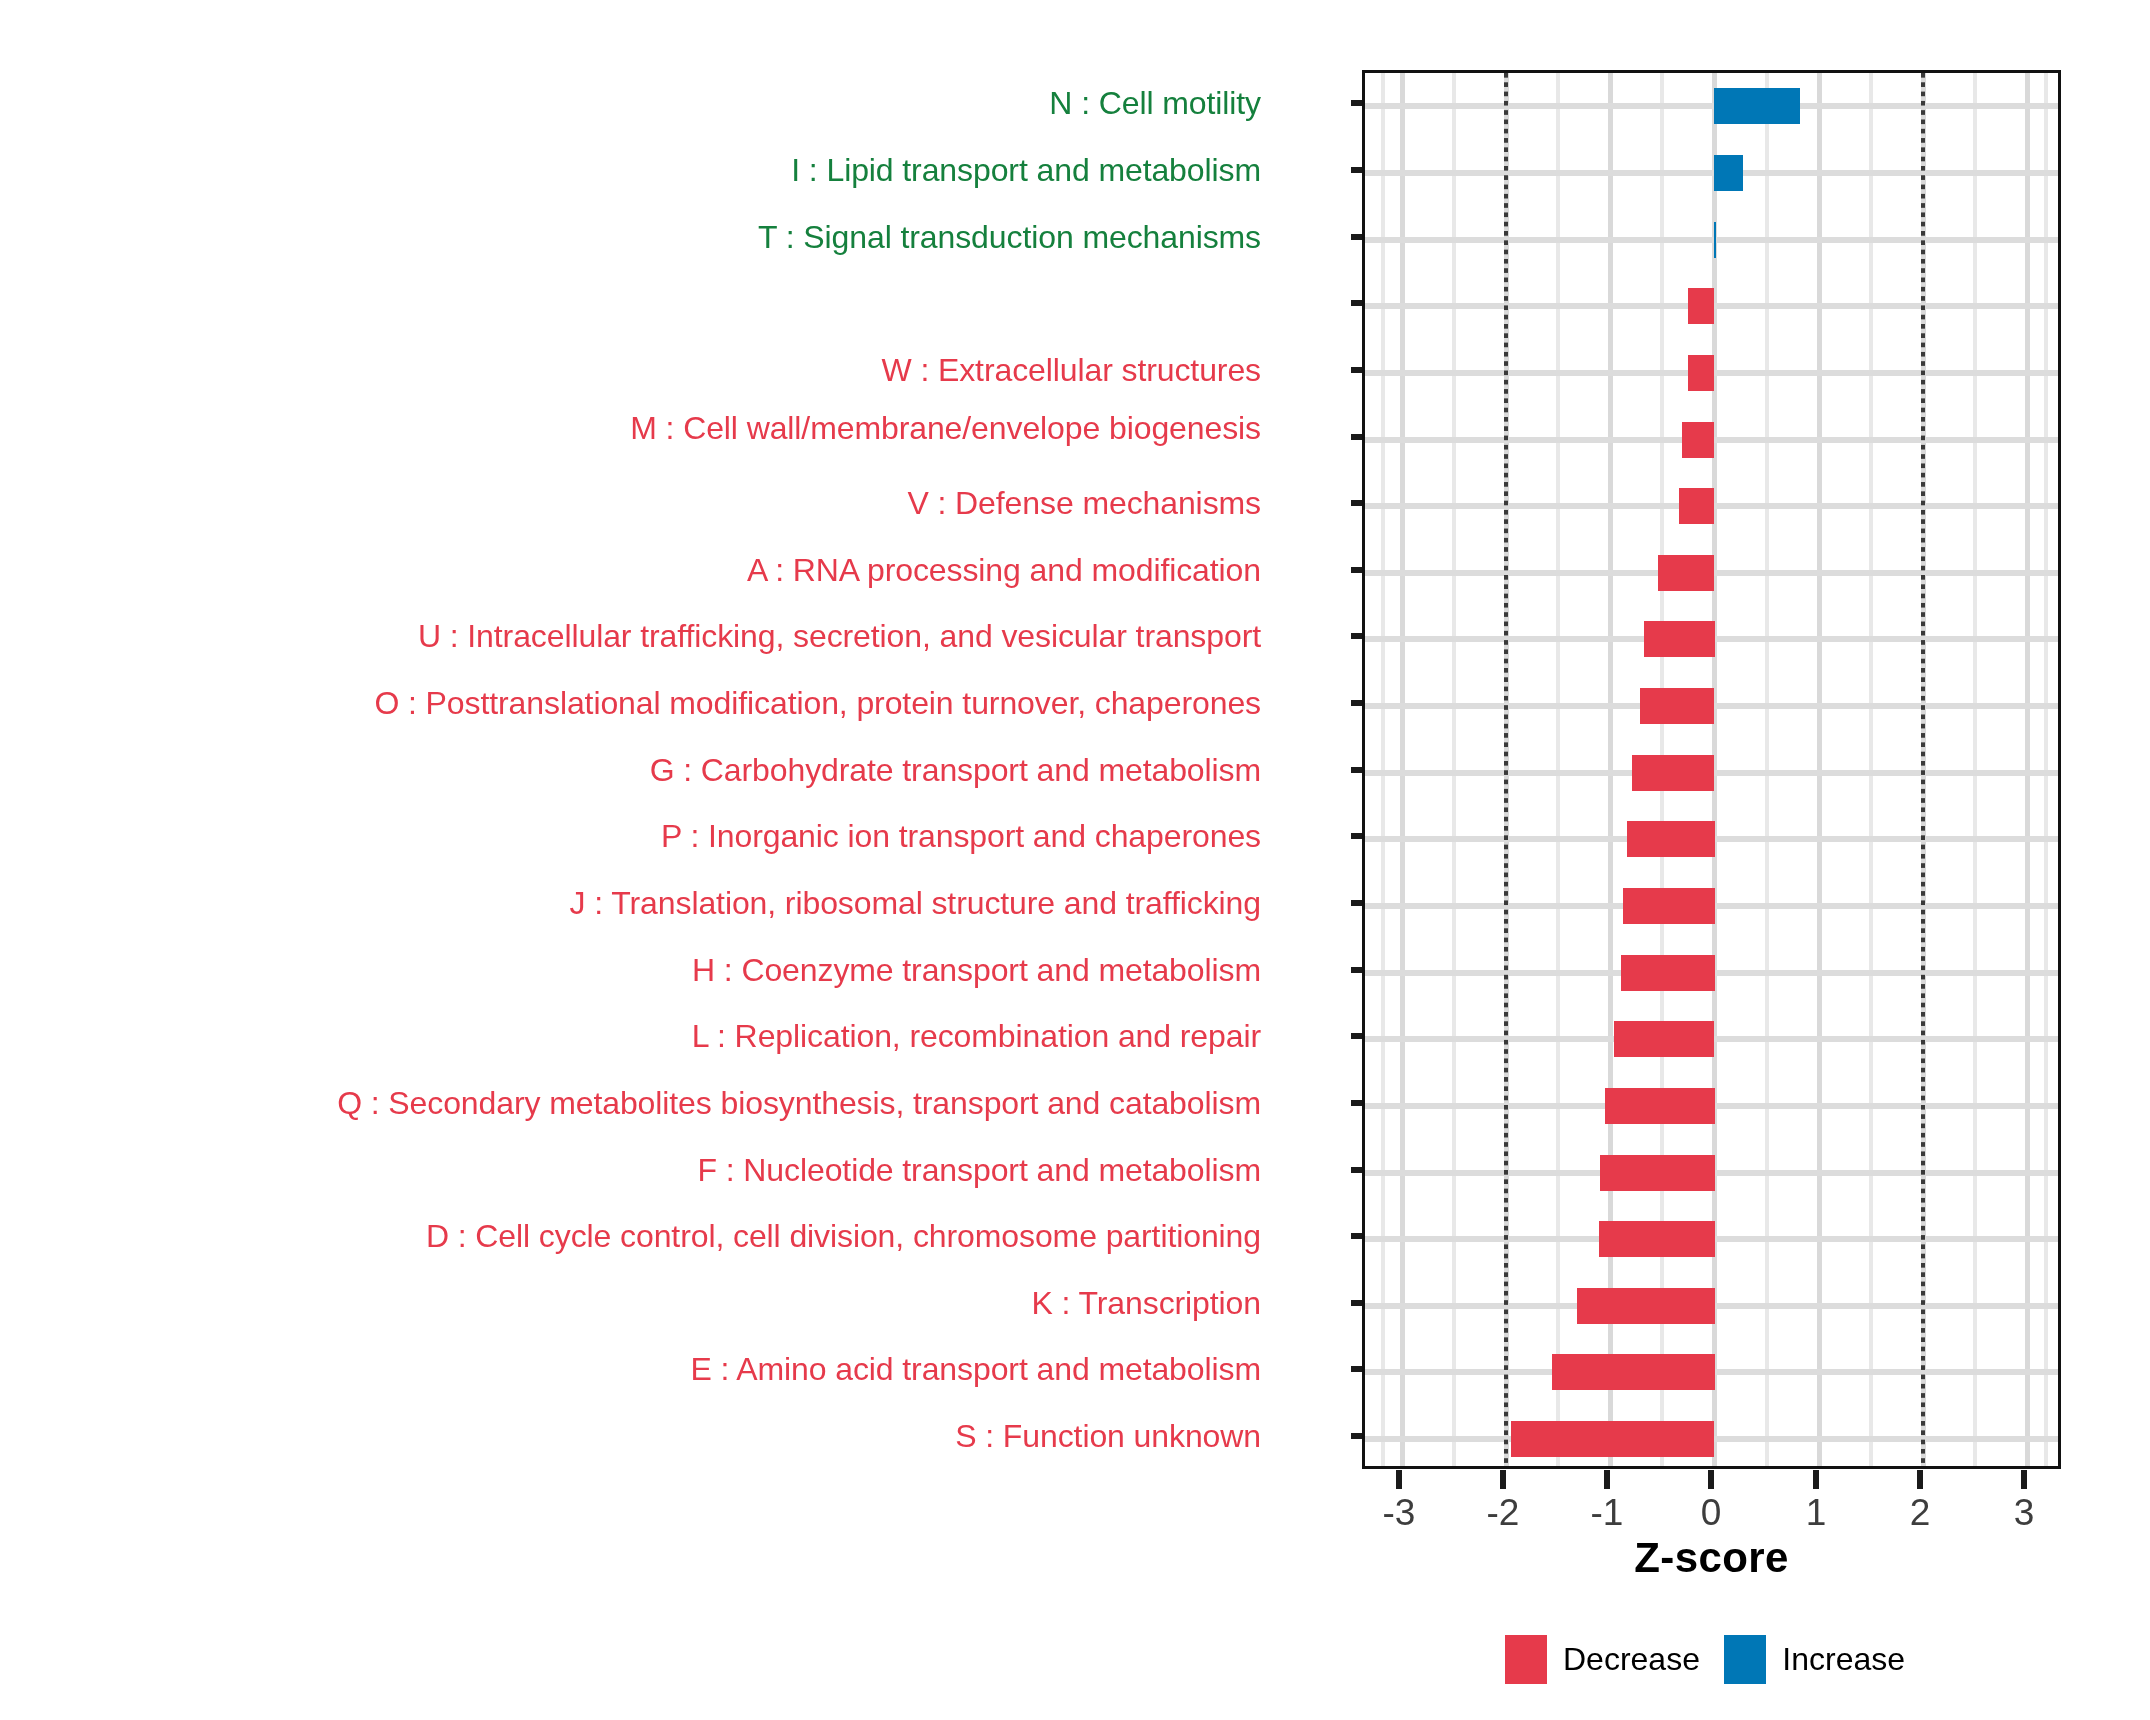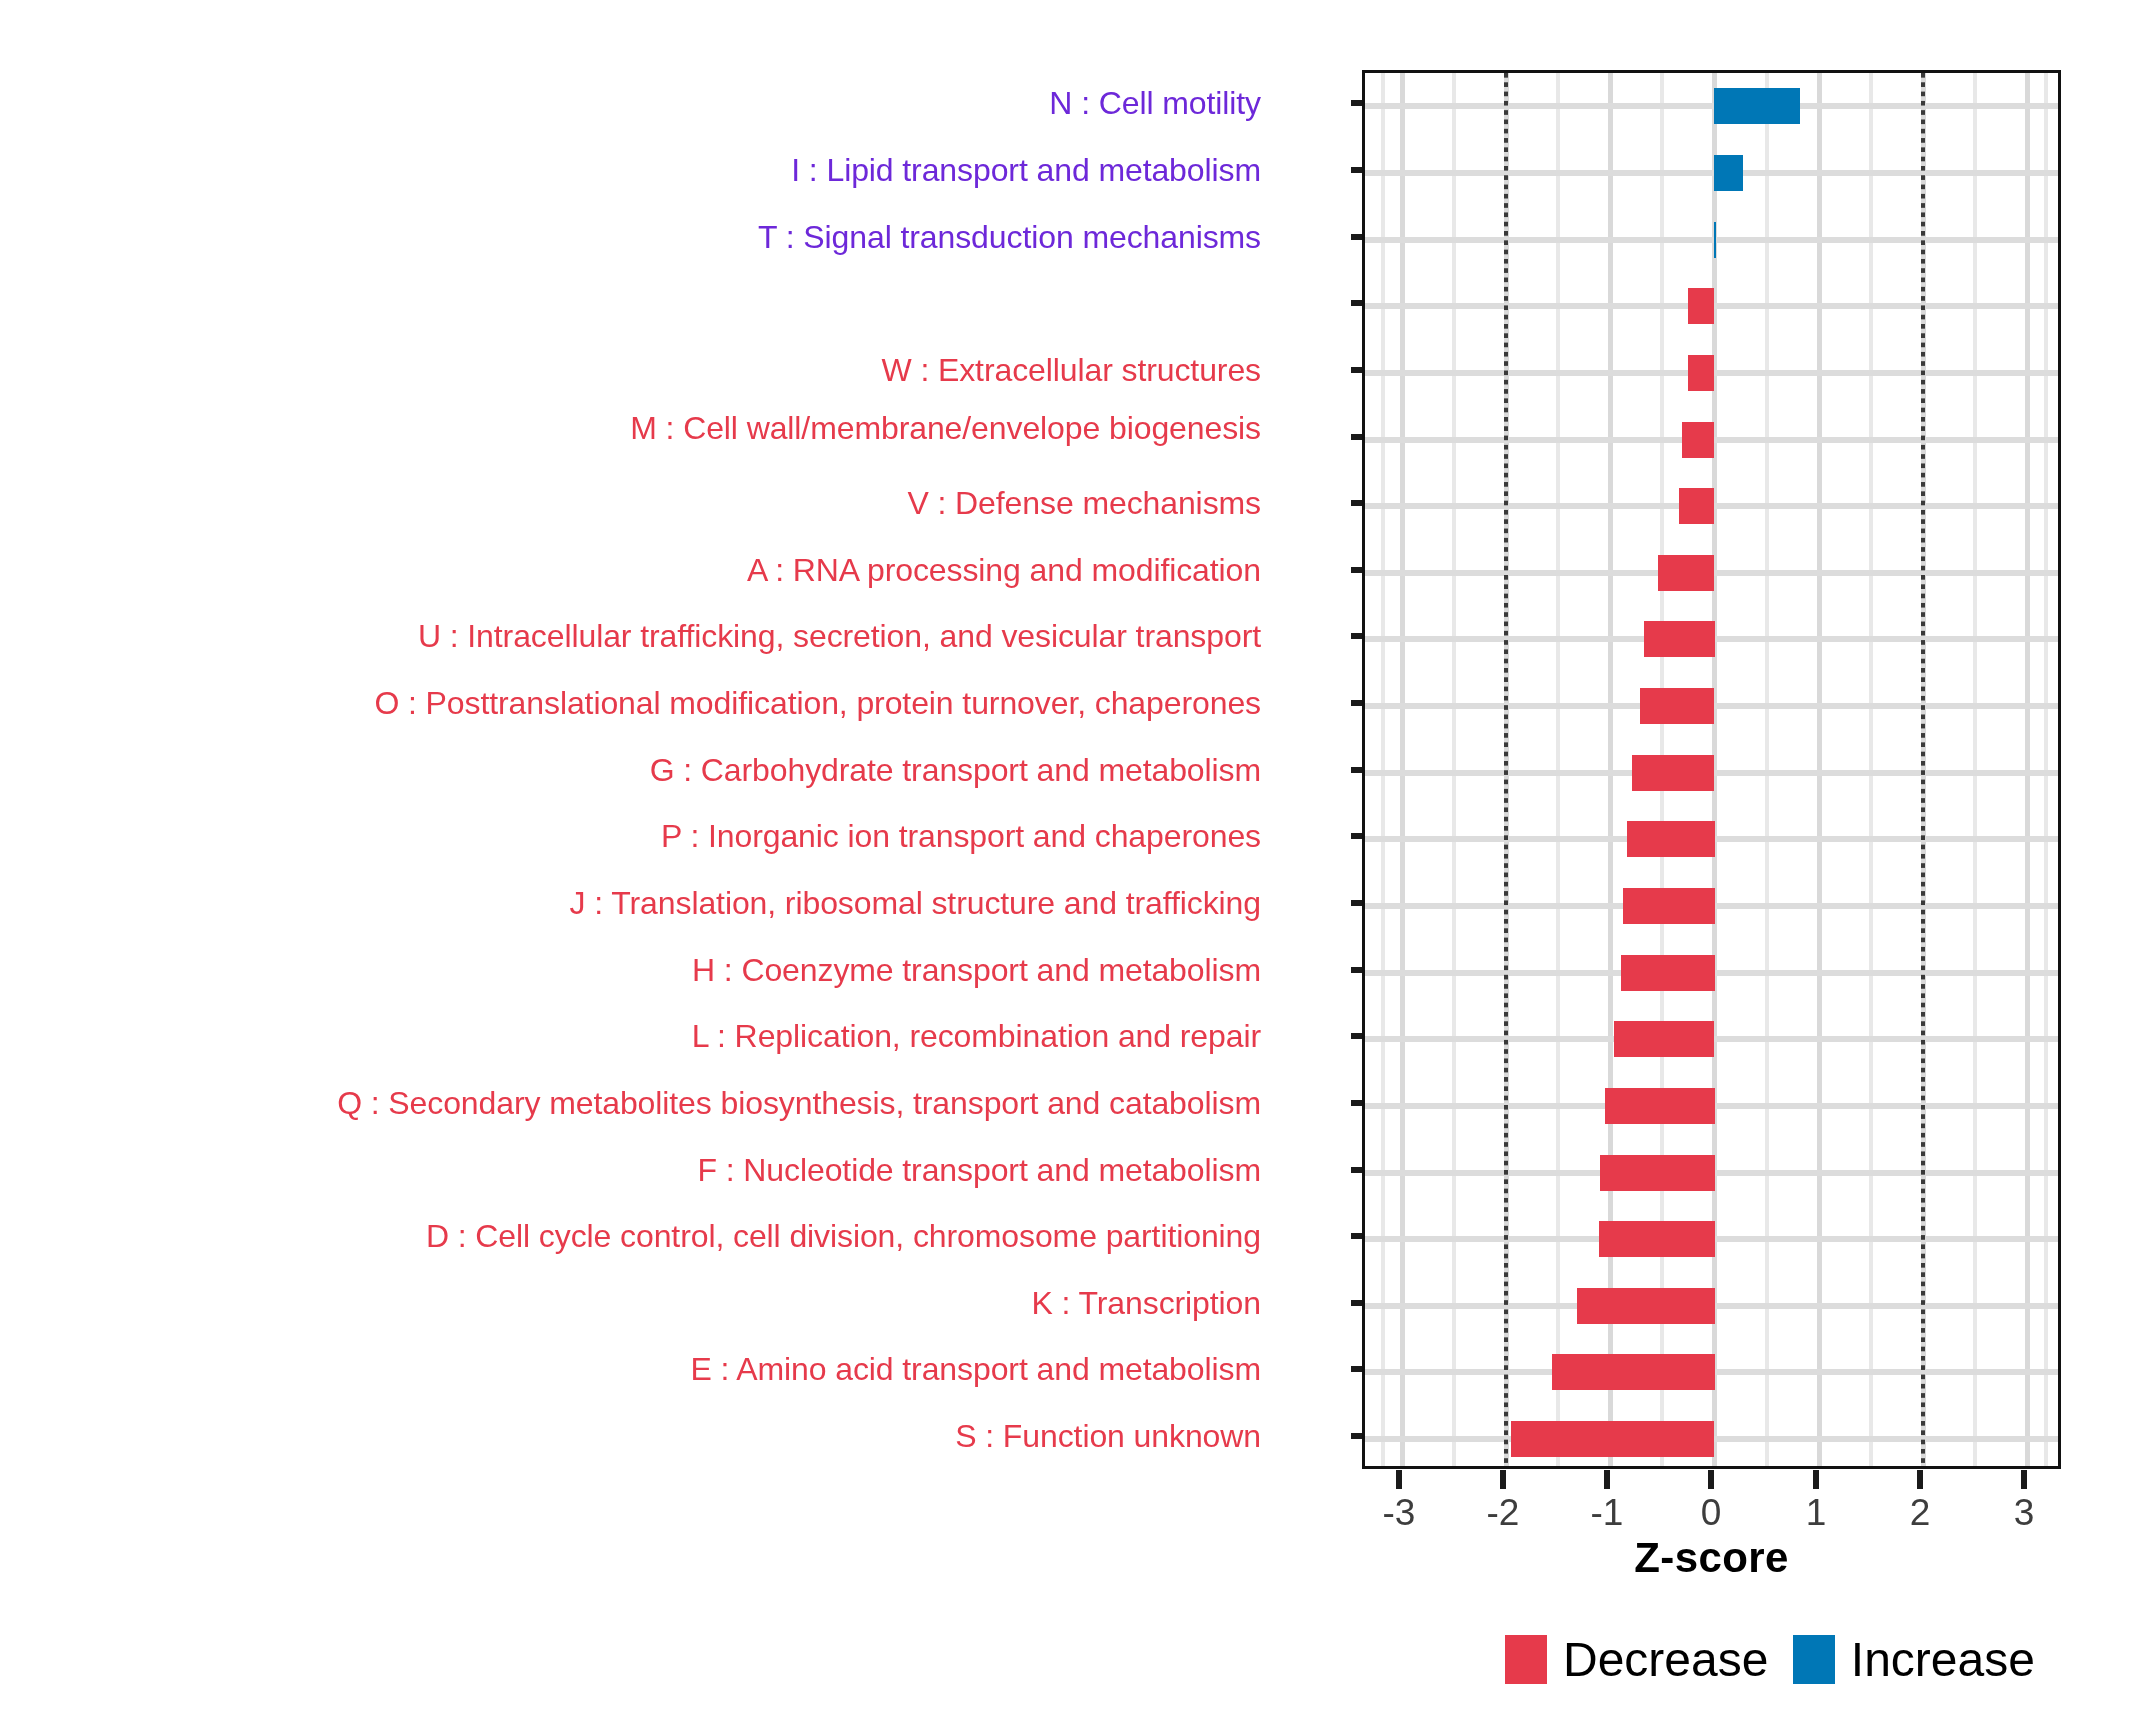--- a/index.html
+++ b/index.html
@@ -48,21 +48,21 @@
   .bar.inc { background:#0077b6; }
 
   
   #ylabels { position:absolute; left:0; top:70px; width:1353px; height:1399px; }
   .ylabel {
     position:absolute; right:0; transform:translateY(-50%);
     font-size:32px; line-height:32px; white-space:nowrap;
     letter-spacing:-0.1px;
   }
   .ylabel.dec { color:#e63a4b; }
-  .ylabel.inc { color:#6d28d9; }
+  .ylabel.inc { color:#15803d; }
   .ytick {
     position:absolute; width:11.5px; height:5.7px; background:#1a1a1a;
     margin-top:-2.9px; left:1351px;
   }
 
   
   #xaxis { position:absolute; left:1362px; top:1470px; width:699px; height:100px; }
   .xtick {
     position:absolute; top:0; width:5.7px; height:18.6px;
     background:#1a1a1a; margin-left:-2.9px;
@@ -80,21 +80,21 @@
   
   #legend {
     position:absolute; left:1505px; top:1627px;
     display:flex; align-items:center; gap:24.4px;
     height:65px;
   }
   .legend-item { display:flex; align-items:center; gap:16px; }
   .legend-key { width:42px; height:49px; }
   .legend-key.dec { background:#e63a4b; }
   .legend-key.inc { background:#0077b6; }
-  .legend-label { font-size:48px; color:#000000; line-height:43px; }
+  .legend-label { font-size:32px; color:#000000; line-height:43px; }
 </style>
 </head>
 <body>
 
 <div id="figure">
 
   <div id="ylabels">
       <div class="ylabel inc" style="top: 33px; right: 92px;">N : Cell motility</div>
       <div class="ytick" style="top: 33px;"></div>
       <div class="ylabel inc" style="top: 100px; right: 92px;">I : Lipid transport and metabolism</div>

